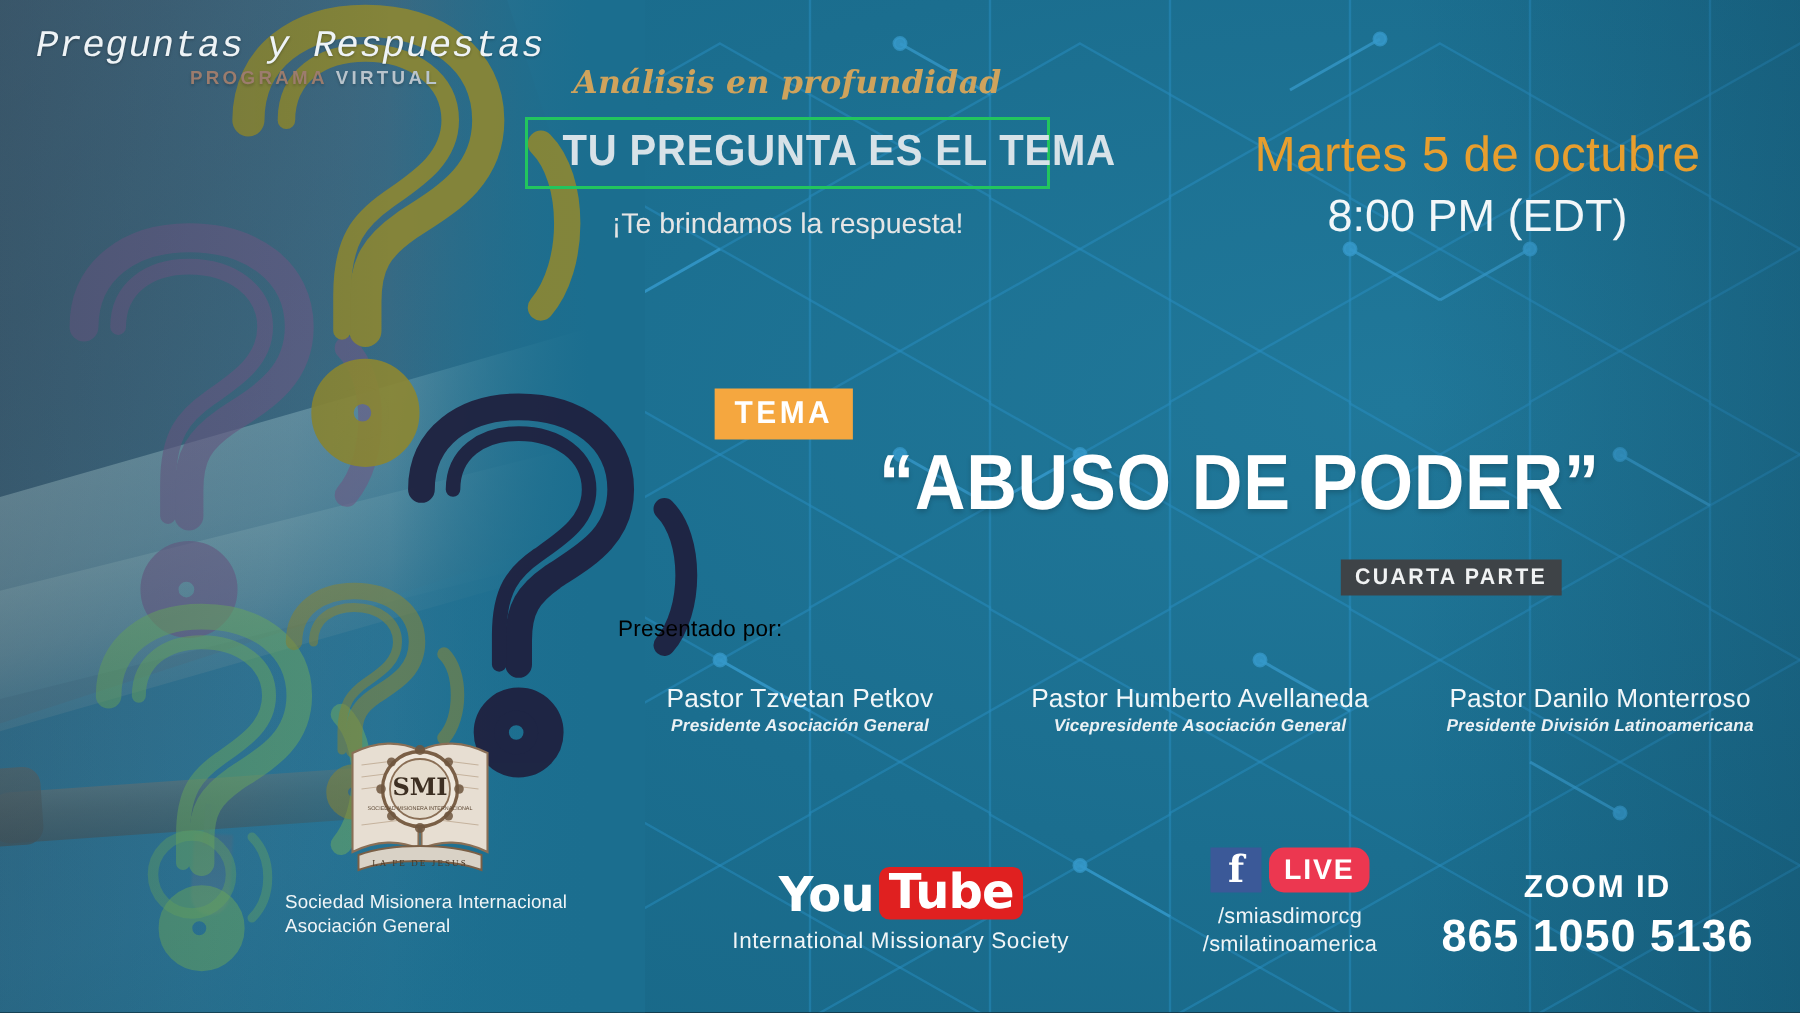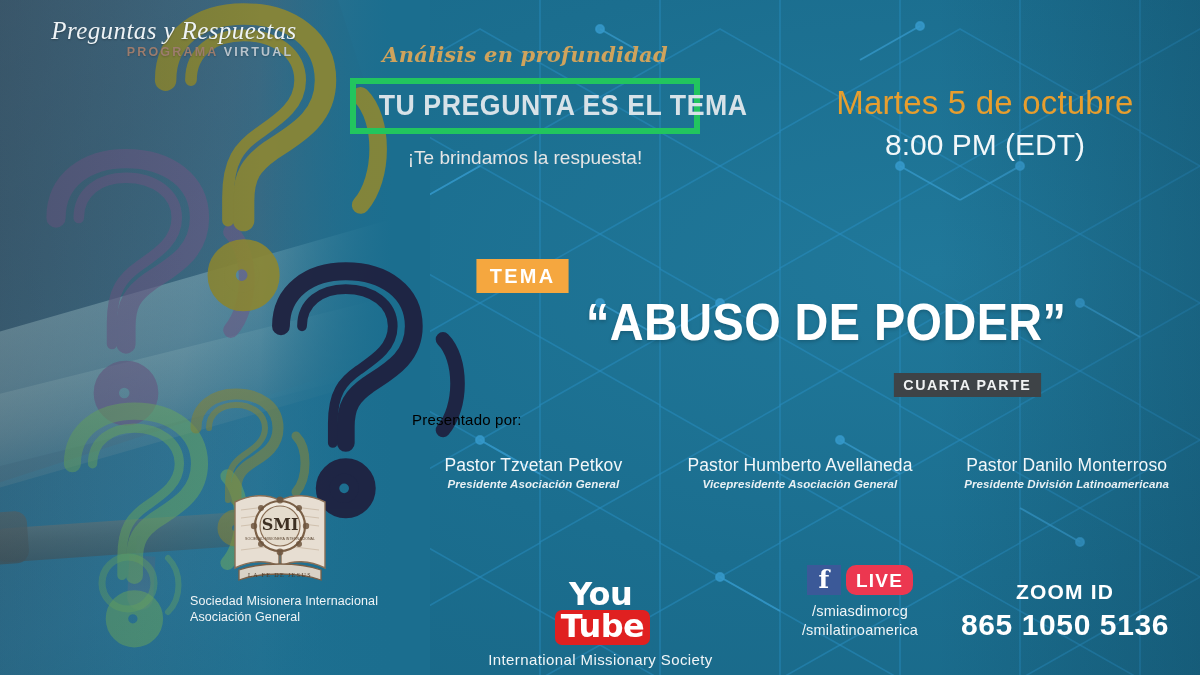--- a/index.html
+++ b/index.html
@@ -103,21 +103,21 @@
   
   .qmarks{position:absolute;left:0;top:0;width:470px;height:675px;overflow:hidden;}
   .qmarks svg{position:absolute;left:0;top:0;}
 
   
   .brand{
     position:absolute;left:24px;top:18px;width:300px;text-align:center;
     line-height:1;
   }
   .brand-script{
-    font-family:Liberation Serif, serif;
+    font-family:Liberation Mono, monospace;
     font-style:italic;font-weight:400;font-size:25px;
     color:#eef3f6;
     letter-spacing:.4px;
     text-shadow:0 1px 2px rgba(0,0,0,.28);
     white-space:nowrap;
   }
   .brand-sub{
     margin-top:3px;margin-left:72px;
     font-size:12.5px;font-weight:700;letter-spacing:2.2px;
     color:#9c7c6d;
@@ -130,21 +130,21 @@
   .head{
     position:absolute;left:350px;top:42px;width:350px;text-align:center;
   }
   .kicker{
     font-family:"DejaVu Serif","Liberation Serif",serif;
     font-style:italic;font-weight:700;font-size:21px;
     color:#cfa35c;letter-spacing:.2px;white-space:nowrap;
   }
   .title-box{
     margin-top:11px;
-    border:6px solid #22c55e;
+    border:2px solid #22c55e;
     padding:7px 10px 8px;
     display:block;
   }
   .title-box span{
     display:block;
     font-size:29px;font-weight:700;
     letter-spacing:.6px;
     color:#d7e2e8;
     transform:scaleX(.92);
     white-space:nowrap;
@@ -220,21 +220,21 @@
   .smi-mark{margin:0 auto;display:block;}
   .smi-cap1,.smi-cap2{
     font-size:12.5px;color:#f0f5f7;letter-spacing:.1px;line-height:1.25;white-space:nowrap;
   }
   .smi-cap1{margin-top:4px;}
 
   
   .yt{
     position:absolute;left:463px;top:578px;width:275px;text-align:center;
   }
-  .yt-logo{display:inline-flex;align-items:center;line-height:1;flex-direction:column;}
+  .yt-logo{display:inline-flex;align-items:center;line-height:1;}
   .yt-you{
     font-size:32px;font-weight:700;color:#ffffff;letter-spacing:-.6px;
     font-family:"DejaVu Sans","Liberation Sans",sans-serif;
   }
   .yt-tube{
     font-size:32px;font-weight:700;color:#ffffff;letter-spacing:-.6px;
     background:#e02020;border-radius:7px;padding:0 6px 3px;margin-left:4px;
     font-family:"DejaVu Sans","Liberation Sans",sans-serif;
   }
   .yt-cap{

